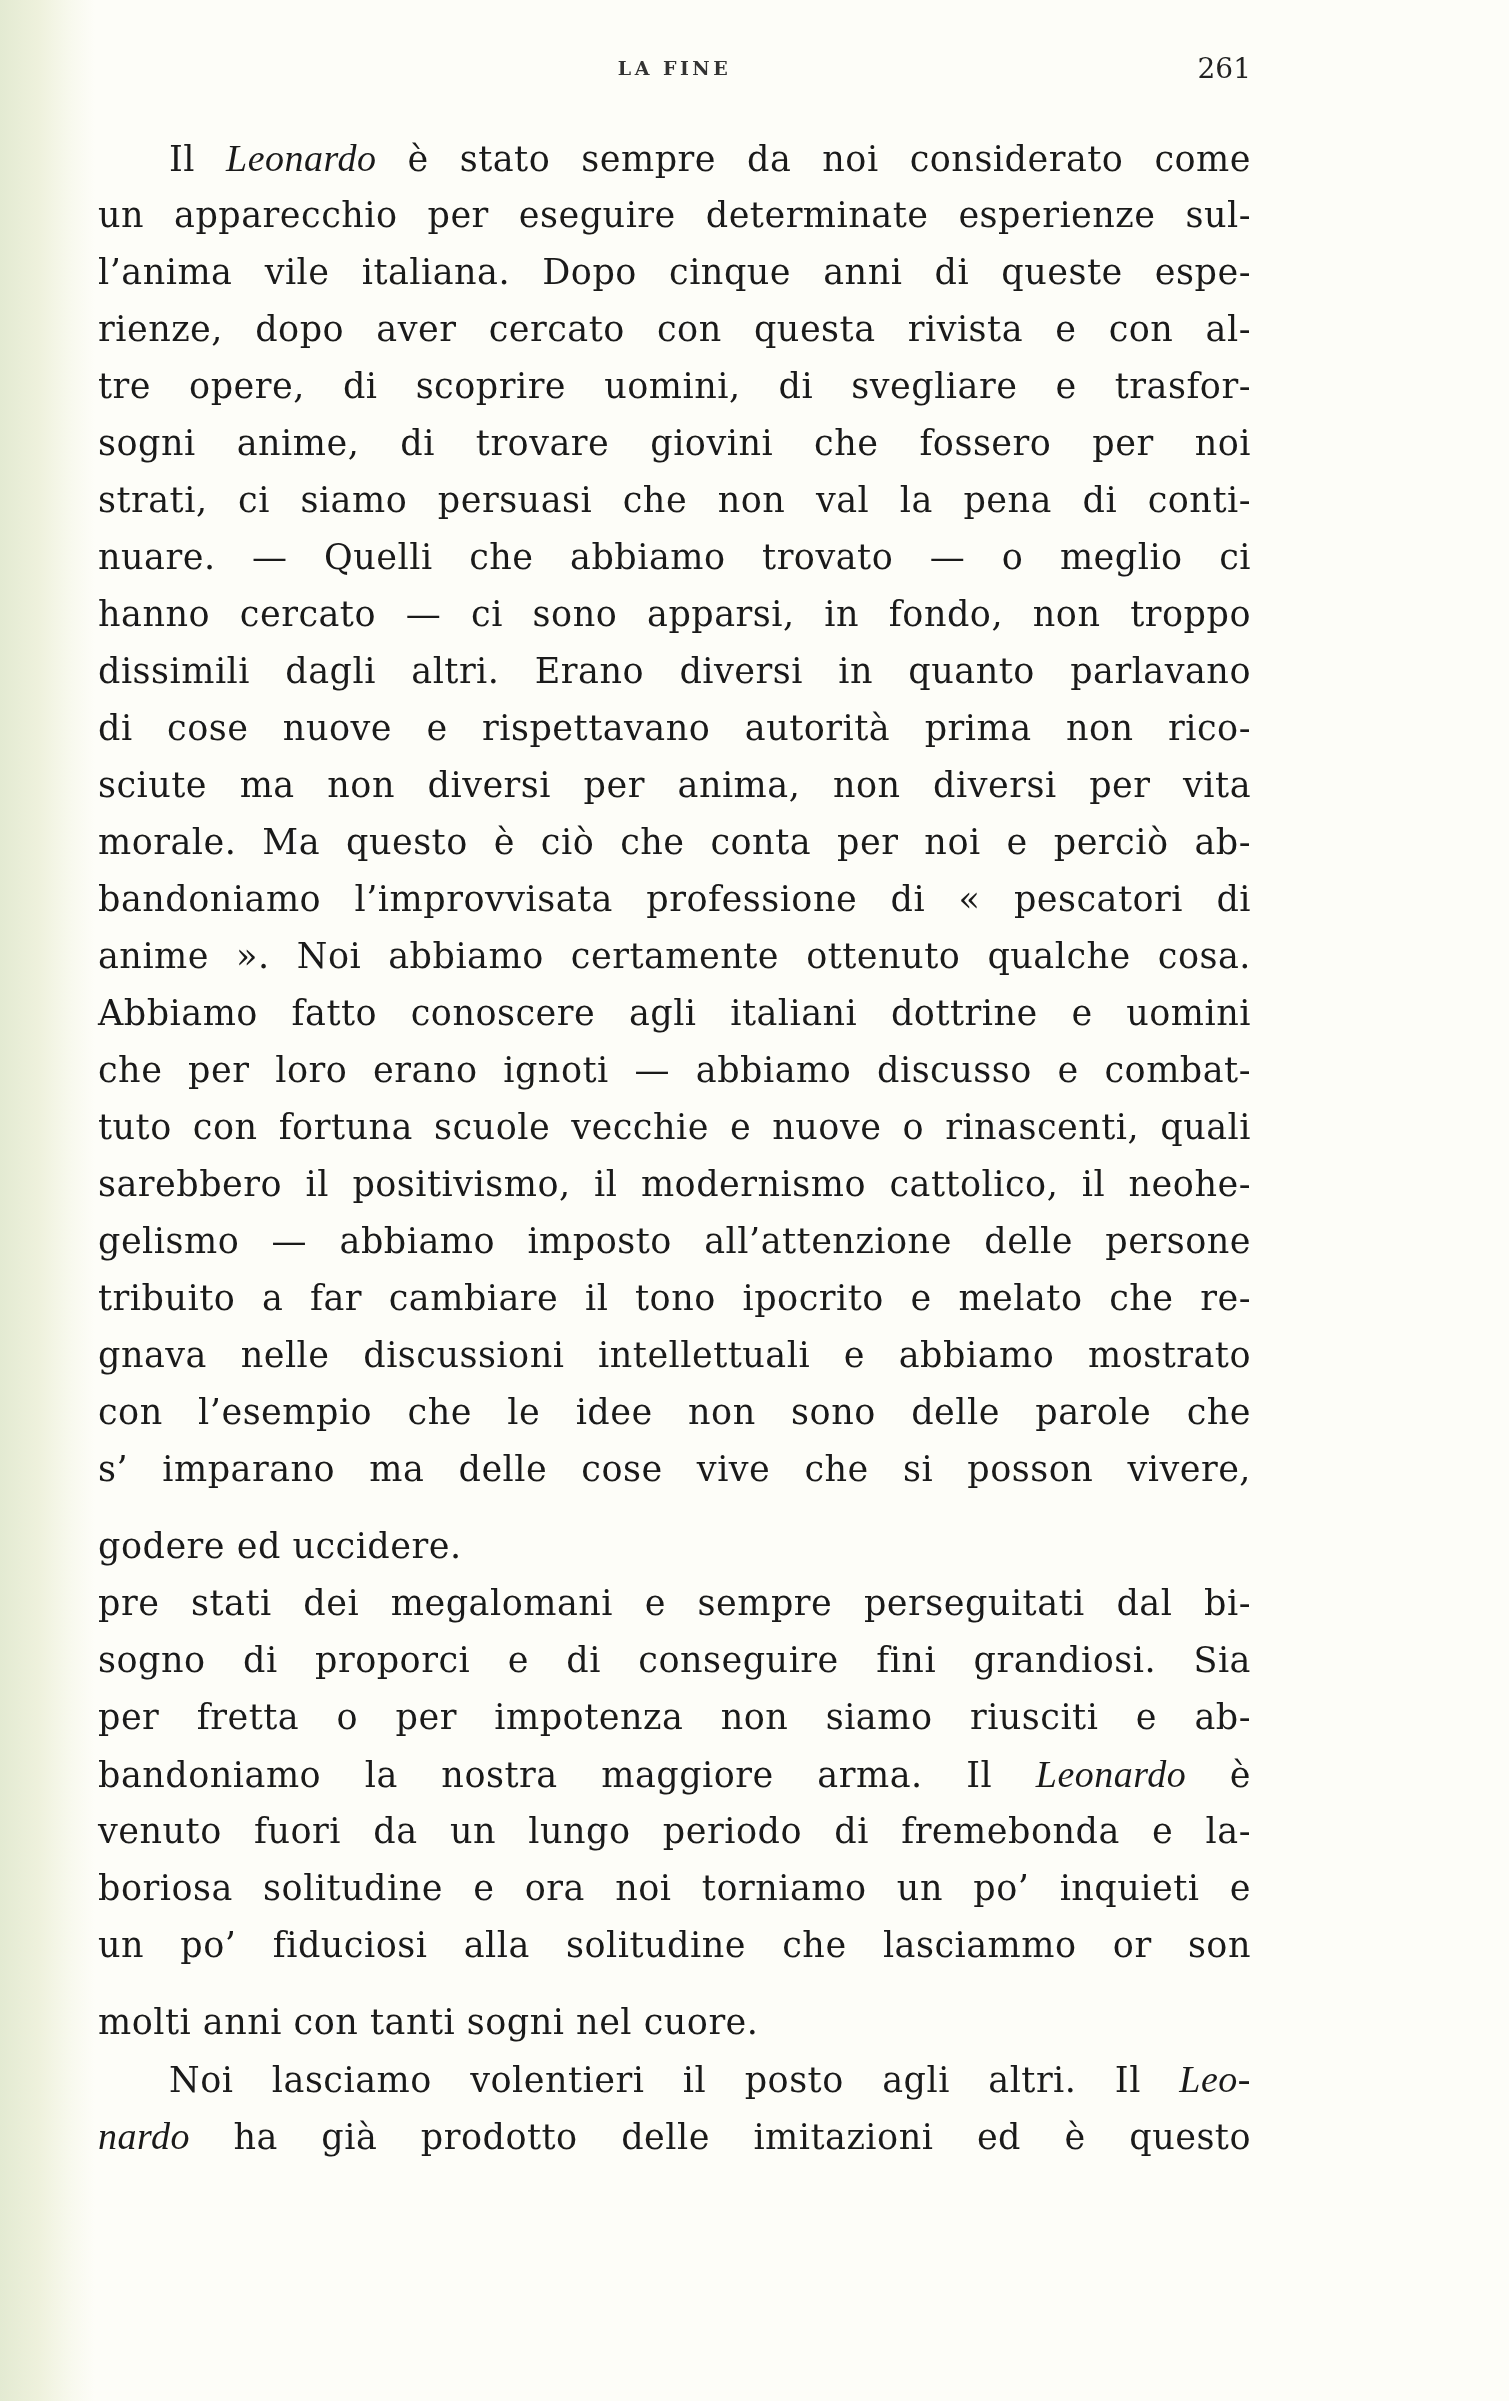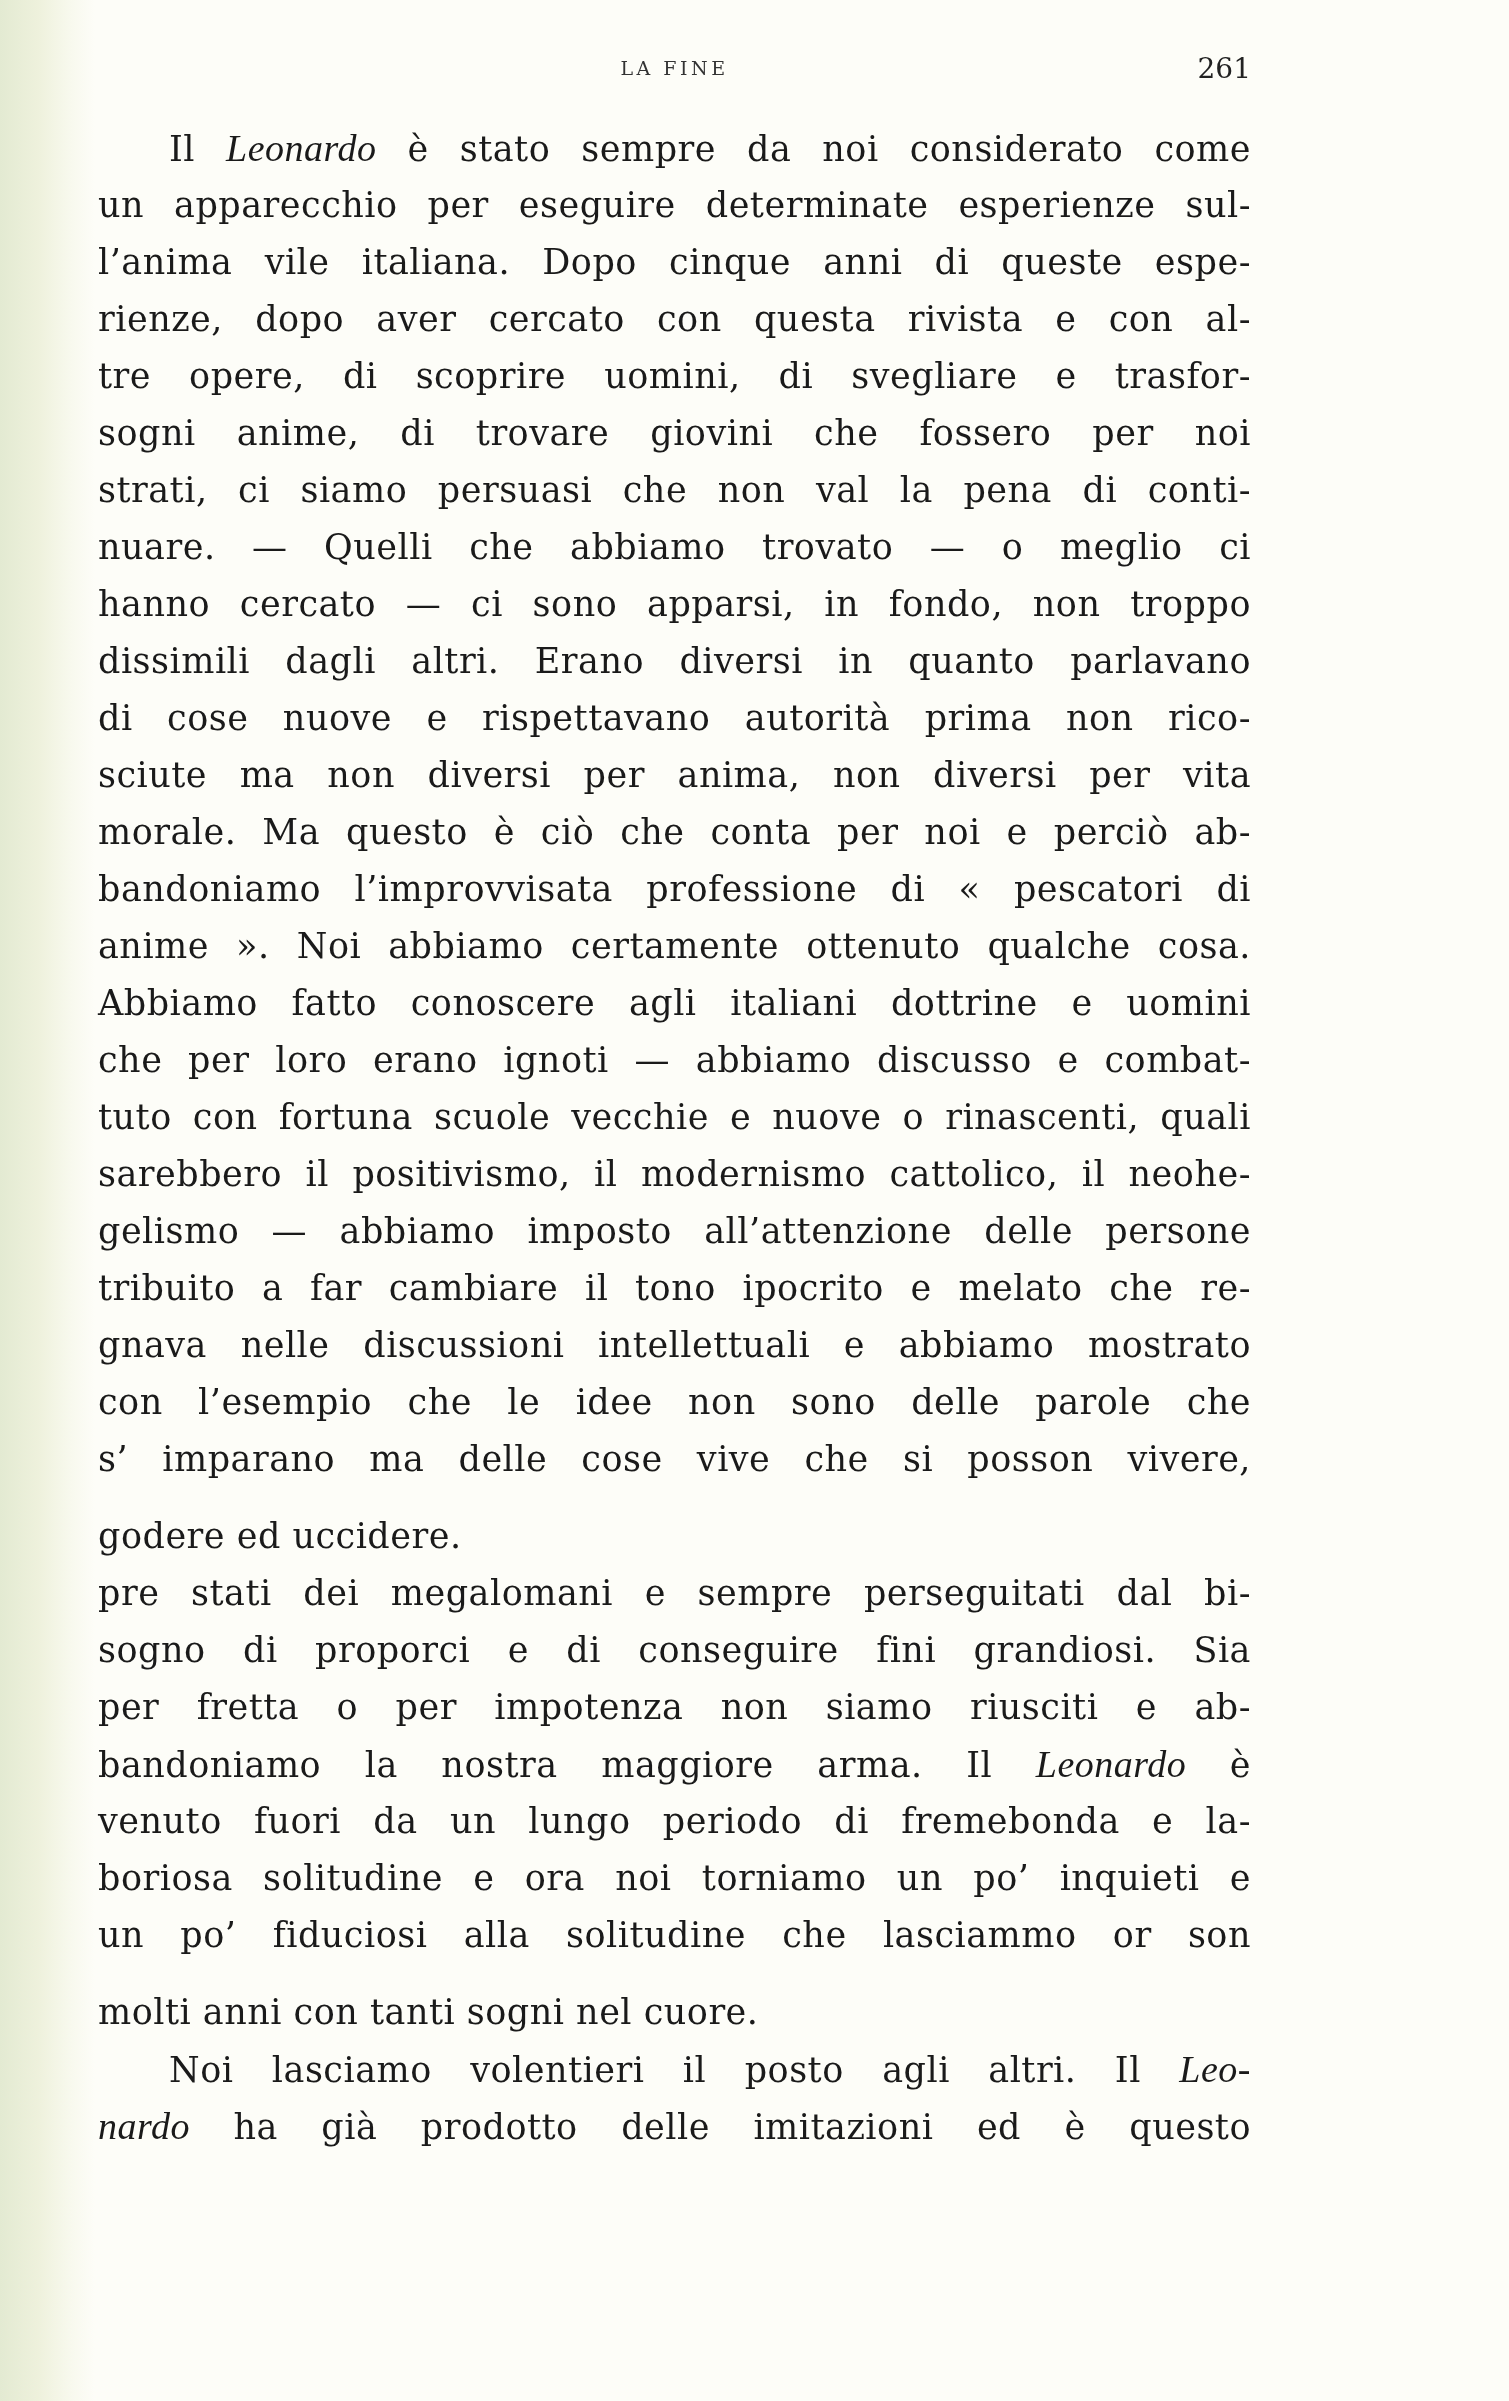--- a/index.html
+++ b/index.html
@@ -30,38 +30,39 @@
     }
     .running-title {
       position: absolute;
       left: 0;
       width: 100%;
       text-align: center;
       font-size: 19px;
       letter-spacing: 3.5px;
       color: #333;
       top: 7px;
+      font-weight: bold;
     }
     .page-number {
       position: absolute;
       right: 0;
       top: 1.7px;
       font-size: 28px;
       font-weight: normal;
       color: #222;
     }
     .text-block {
       position: absolute;
       top: 130px;
       left: 98px;
       width: 1153px;
     }
     .line {
       height: 57px;
-      line-height: 37px;
+      line-height: 57px;
       font-size: 35px;
       white-space: nowrap;
       text-align: justify;
       text-align-last: justify;
       letter-spacing: 0.5px;
     }
     .line.indent {
       padding-left: 71px;
     }
     .line.last {

